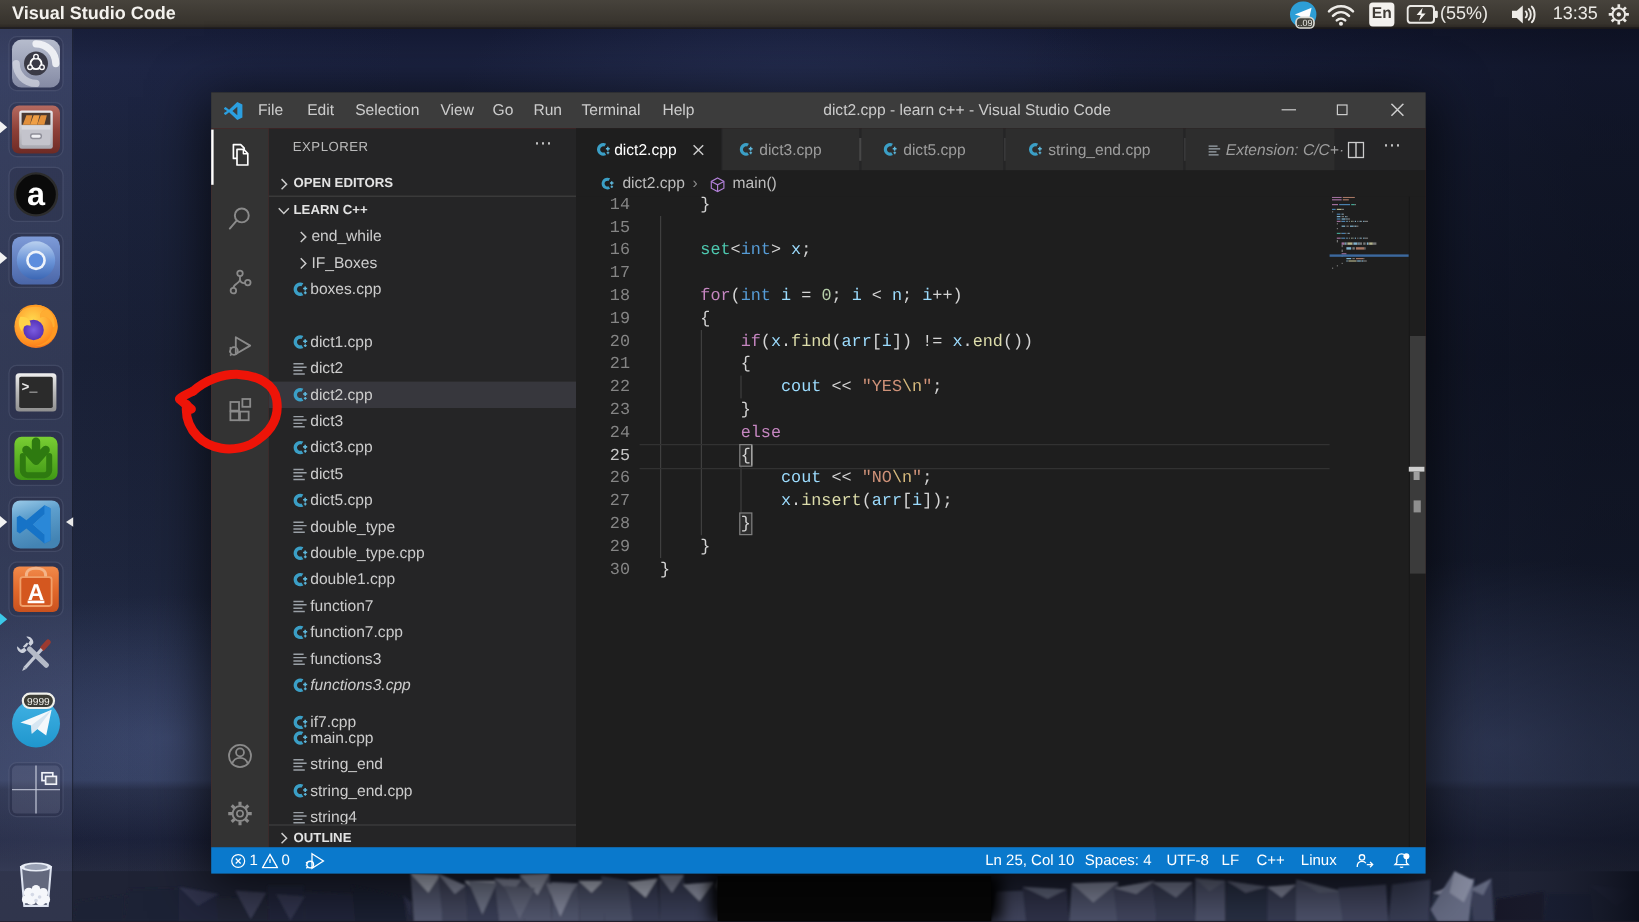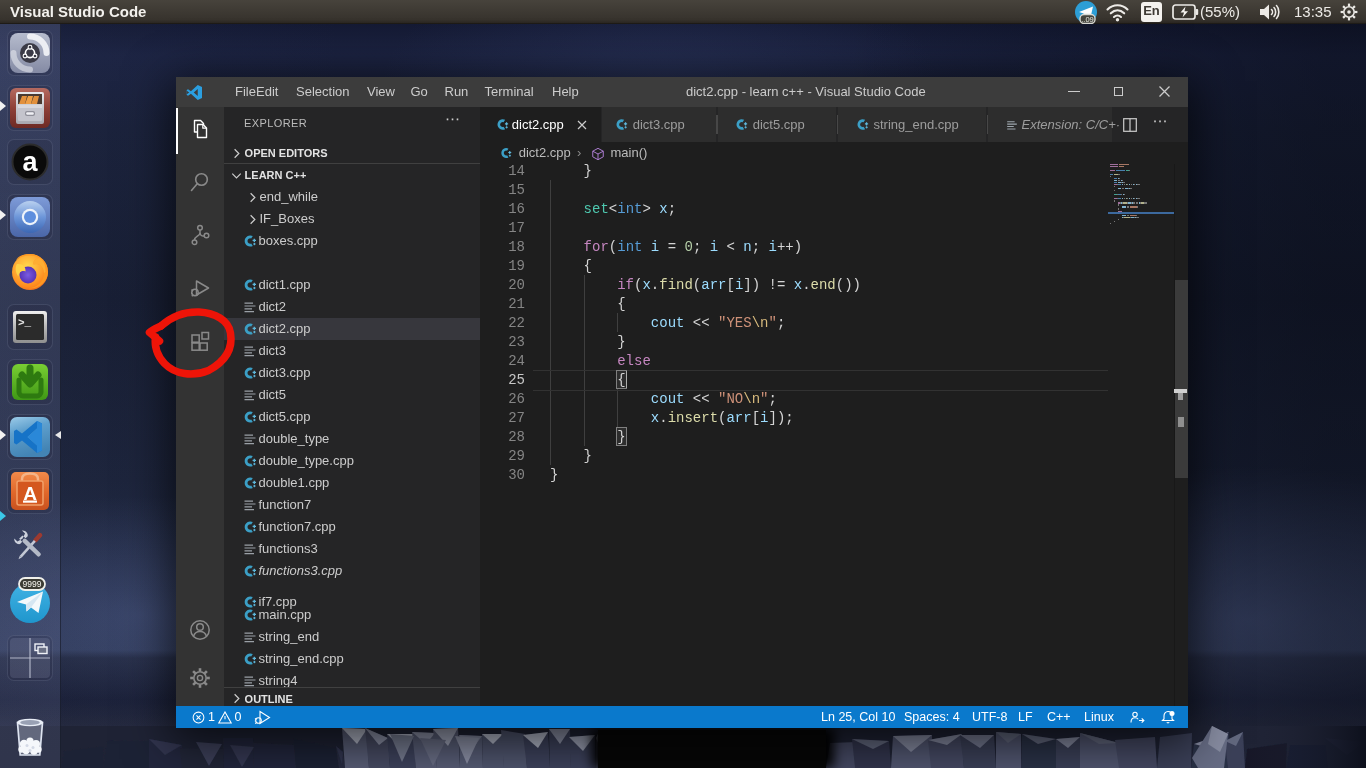--- a/index.html
+++ b/index.html
@@ -429,21 +429,21 @@
   </div>
   </div>
 </div>
 <div id="win">
   <div id="titlebar">
     <svg class="abs" style="left:10px;top:6.5px" width="17" height="17" viewBox="0 0 24 24">
       <path fill="#2b9fe0" d="M16.6 1.4 L22.6 4.3 L22.6 19.7 L16.6 22.6 L6.9 13.6 L2.9 16.7 L1.0 15.6 L1.0 8.4 L2.9 7.3 L6.9 10.4 Z"></path>
       <path fill="#3c3c3c" d="M16.6 7.0 L10.9 12 L16.6 17.0 Z"></path>
       <path fill="#3c3c3c" d="M1.0 9.7 L4.6 12 L1.0 14.3 Z"></path>
     </svg>
-    <div class="menu" style="left:59px">File</div>
+    <div class="menu" style="left:39px">File</div>
     <div class="menu" style="left:80px">Edit</div>
     <div class="menu" style="left:120px">Selection</div>
     <div class="menu" style="left:191px">View</div>
     <div class="menu" style="left:234.5px">Go</div>
     <div class="menu" style="left:268.5px">Run</div>
     <div class="menu" style="left:308.5px">Terminal</div>
     <div class="menu" style="left:376px">Help</div>
     <div id="tb-title" style="left:510px">dict2.cpp - learn c++ - Visual Studio Code</div>
     <div class="abs" style="left:892px;top:14px;width:12px;height:1.2px;background:#cccccc"></div>
     <div class="abs" style="left:937.5px;top:9.5px;width:9.5px;height:9.5px;border:1.2px solid #cccccc"></div>

